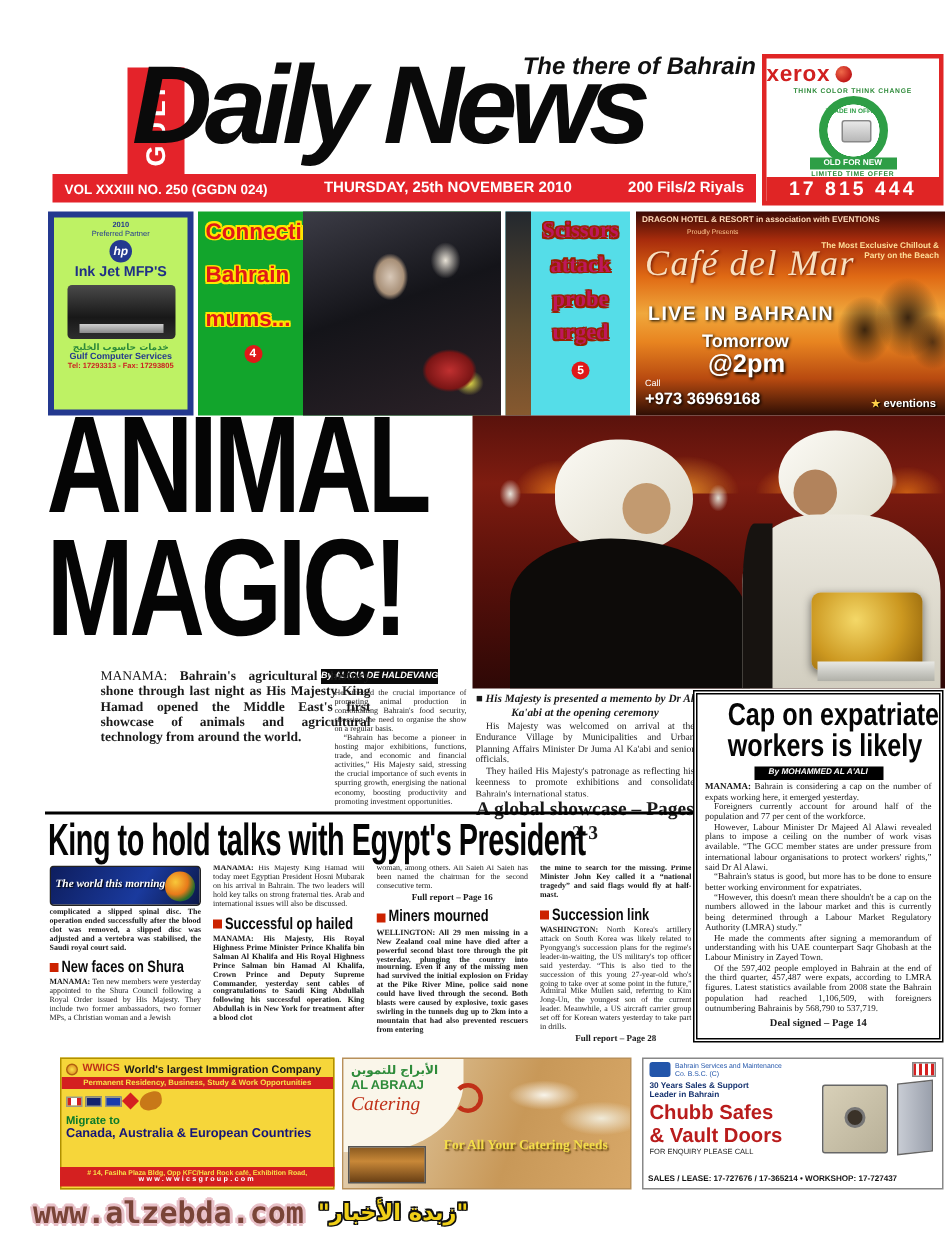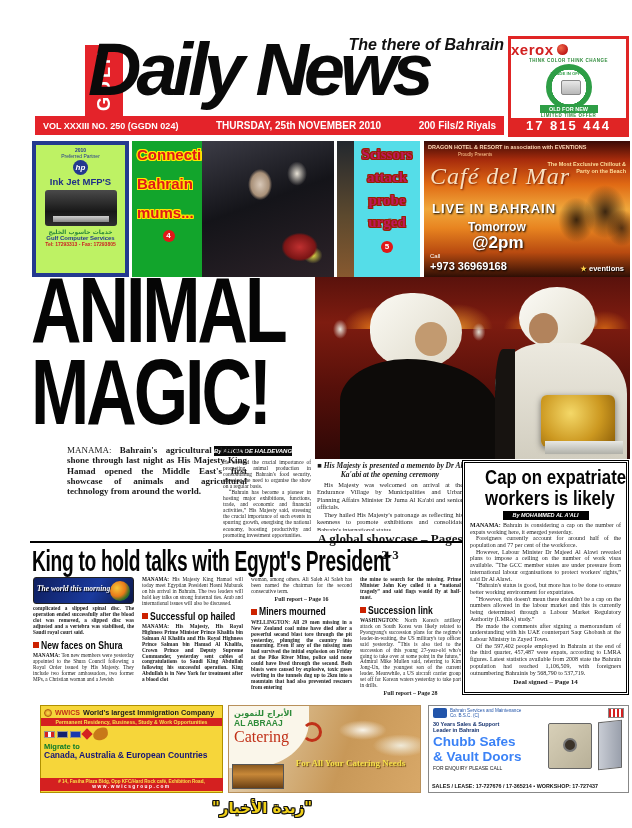--- a/index.html
+++ b/index.html
@@ -235,42 +235,42 @@
   #abraaj-ad { left:228px; top:705px; width:193px; height:88px; border:1px solid #b8905a; overflow:hidden;
       background:
         radial-gradient(34px 14px at 70% 28%, #f8f4ea 0%, transparent 70%),
         radial-gradient(40px 16px at 90% 46%, #f0ead8 0%, transparent 70%),
         linear-gradient(110deg,#e8d8c0 0%,#d8b888 30%,#c89858 60%,#d8a868 100%); }
   #abraaj-ad > * { position:absolute; }
   .ab-blob { left:0; top:0; width:80px; height:62px; background:#faf6ea; border-radius:0 0 75% 0;
              padding:3px 5px; }
   .ab-ar { font-family:"DejaVu Sans",sans-serif; color:#2e8b3a; font-size:8px; font-weight:bold; }
   .ab-name { color:#2e8b3a; font-weight:bold; font-size:8.5px; font-family:"Liberation Sans",sans-serif; }
-  .ab-script { color:#c03018; font-size:16px; }
+  .ab-script { color:#c03018; font-style:italic; font-size:13px; }
   .ab-swirl { right:98px; top:16px; width:20px; height:20px; border:3px solid #c03018;
               border-left-color:transparent; border-radius:50%; }
   .ab-food { left:3px; bottom:3px; width:52px; height:25px; border:1px solid #555;
              background:linear-gradient(#8a5a20,#c88838 40%,#6a4015); }
   .ab-tag { left:56px; bottom:24px; right:4px; text-align:center; color:#f4de4a; font-weight:bold;
             font-size:9px; text-shadow:1px 1px 1px #6a4a10; }
   .ab-phone { left:56px; bottom:2px; right:4px; text-align:center; color:#fff; font-weight:bold;
               font-size:19px; letter-spacing:2px; text-shadow:1px 1px 2px #6a4a10; }
 
   #chubb-ad { left:428px; top:705px; width:201px; height:88px; background:#fff; border:1px solid #888;
               font-family:"Liberation Sans",sans-serif; padding:2px 4px; overflow:hidden; }
   .ch-top { display:flex; justify-content:space-between; align-items:flex-start; }
   .ch-lgroup { display:flex; gap:3px; align-items:center; }
   .ch-logo1 { width:14px; height:10px; background:#2255aa; border-radius:2px; }
   .ch-co { font-size:4.6px; color:#2255aa; width:78px; line-height:1.15; }
   .ch-logo2 { width:16px; height:10px; border:1px solid #888;
               background:repeating-linear-gradient(90deg,#d42020 0 2px,#fff 2px 4px); }
   .ch-main { display:flex; margin-top:2px; }
   .ch-left { flex:1; }
   .ch-30 { font-size:5.5px; font-weight:bold; color:#14316e; line-height:1.2; }
-  .ch-prod { font-size:13.5px; font-weight:bold; color:#3b82f6; line-height:1.02; margin-top:1px; }
+  .ch-prod { font-size:13.5px; font-weight:bold; color:#b91c1c; line-height:1.02; margin-top:1px; }
   .ch-call { font-size:5px; color:#222; margin-top:2px; }
   .ch-visual { position:relative; width:78px; height:50px; }
   .ch-safe { position:absolute; left:2px; top:2px; width:44px; height:46px; border:1px solid #666;
              border-radius:2px; background:linear-gradient(135deg,#d8d0b8 0%,#b8b098 100%); }
   .ch-dial { position:absolute; left:14px; top:14px; width:14px; height:14px; border-radius:50%;
              background:#3a3228; border:2px solid #777; }
   .ch-door { position:absolute; right:2px; top:0; width:24px; height:48px; border:1px solid #666;
              background:linear-gradient(90deg,#c8ccd4,#9aa0ac); transform:skewY(-6deg); }
   .ch-nums { position:absolute; left:432px; top:783px; width:193px; font-size:5.4px; font-weight:bold;
              color:#111; font-family:"Liberation Sans",sans-serif; }
@@ -526,15 +526,16 @@
       <div class="ch-visual">
         <div class="ch-safe">
           <div class="ch-dial"></div>
         </div>
         <div class="ch-door"></div>
       </div>
     </div>
   </div>
   <div class="ch-nums">SALES / LEASE: 17-727676 / 17-365214 • WORKSHOP: 17-727437</div>
 
+  <div id="wm-url">www.alzebda.com</div>
   <div id="wm-name">"زبدة الأخبار"</div>
 
 </div>
 
 </body></html>

